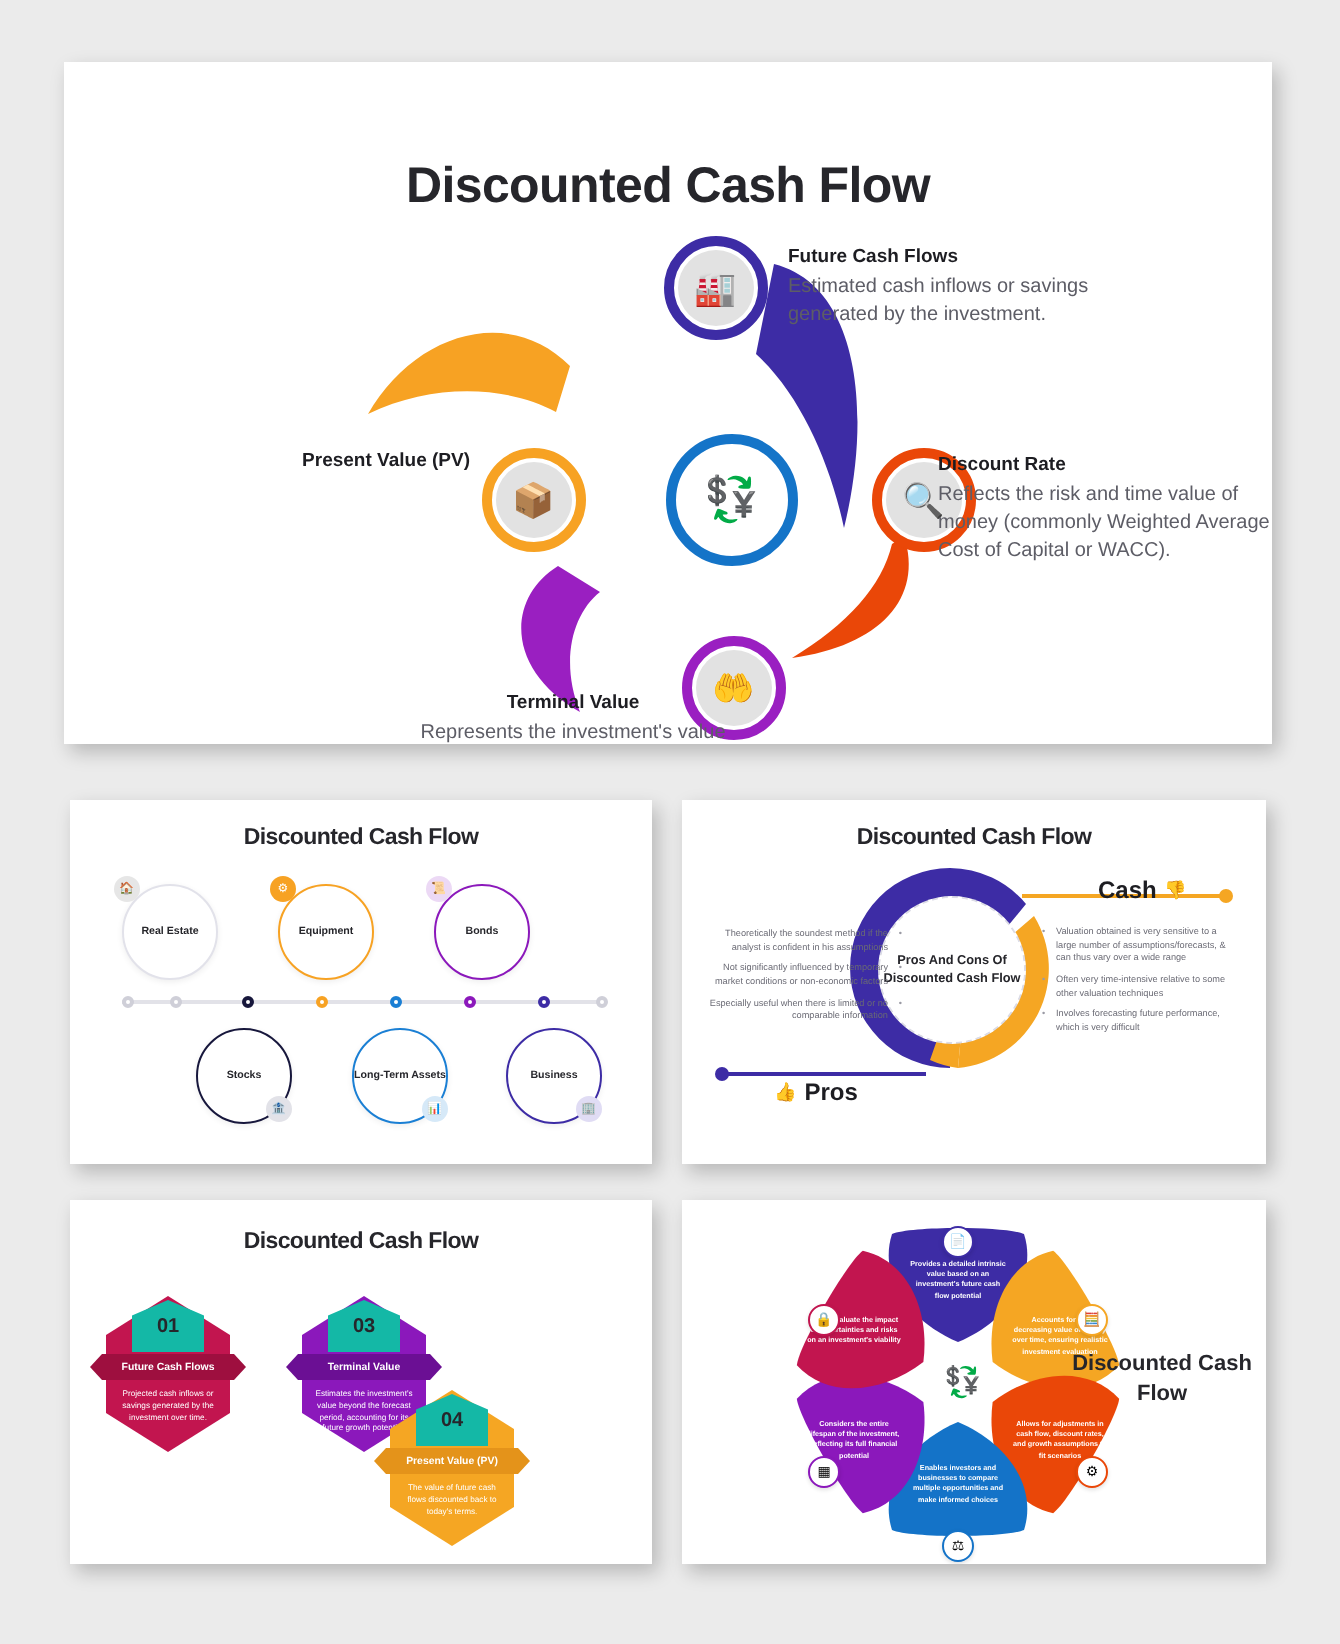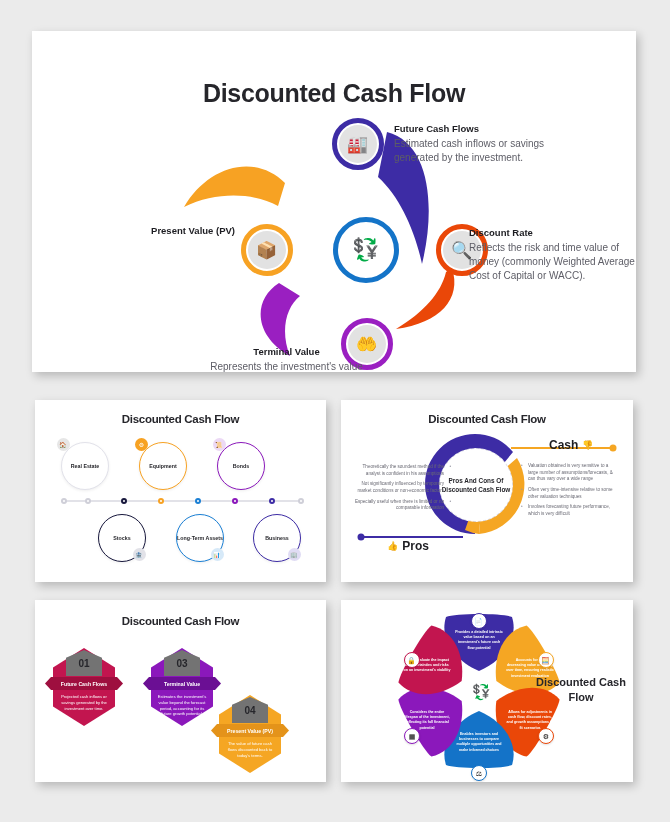--- a/index.html
+++ b/index.html
@@ -95,21 +95,21 @@
   .pc-tag{position:absolute;font-size:12px;font-weight:bold;color:#1d1d22;display:flex;align-items:center;gap:4px;}
 
   
   .hx-stage{position:absolute;left:0;top:0;width:291px;height:182px;}
   .hx{position:absolute;width:62px;}
   .hx-shape{
     position:relative;width:62px;height:78px;
     clip-path:polygon(50% 0%,100% 25%,100% 75%,50% 100%,0% 75%,0% 25%);
   }
   .hx-num{
-    position:absolute;left:13px;top:2px;width:36px;height:26px;background:#737373;
+    position:absolute;left:13px;top:2px;width:36px;height:26px;background:#14b8a6;
     clip-path:polygon(50% 0%,100% 30%,100% 100%,0% 100%,0% 30%);
     display:flex;align-items:center;justify-content:center;
     font-size:10px;font-weight:bold;color:#26262b;
   }
   .hx-band{
     position:absolute;left:-8px;width:78px;height:13px;
     clip-path:polygon(6px 0,72px 0,78px 50%,72px 100%,6px 100%,0 50%);
     display:flex;align-items:center;justify-content:center;
     font-size:5.2px;font-weight:bold;color:#fff;text-align:center;
   }
@@ -314,21 +314,21 @@
       </div>
 
 
       <div class="hx" style="left:116px;top:48px;">
         <div class="hx-shape" style="background:#8b18bb;"></div>
         <div class="hx-num">03</div>
         <div class="hx-band" style="top:29px;background:#6b0f94;">Terminal Value</div>
         <div class="hx-body" style="top:46px;">Estimates the investment's value beyond the forecast period, accounting for its future growth potential.</div>
       </div>
 
-      <div class="hx" style="left:184px;top:95px;">
+      <div class="hx" style="left:160px;top:95px;">
         <div class="hx-shape" style="background:#f5a623;"></div>
         <div class="hx-num">04</div>
         <div class="hx-band" style="top:29px;background:#e4931a;">Present Value (PV)</div>
         <div class="hx-body" style="top:46px;">The value of future cash flows discounted back to today's terms.</div>
       </div>
 
     </div>
   </div>
 
   <div class="slide" id="slide-petal">

